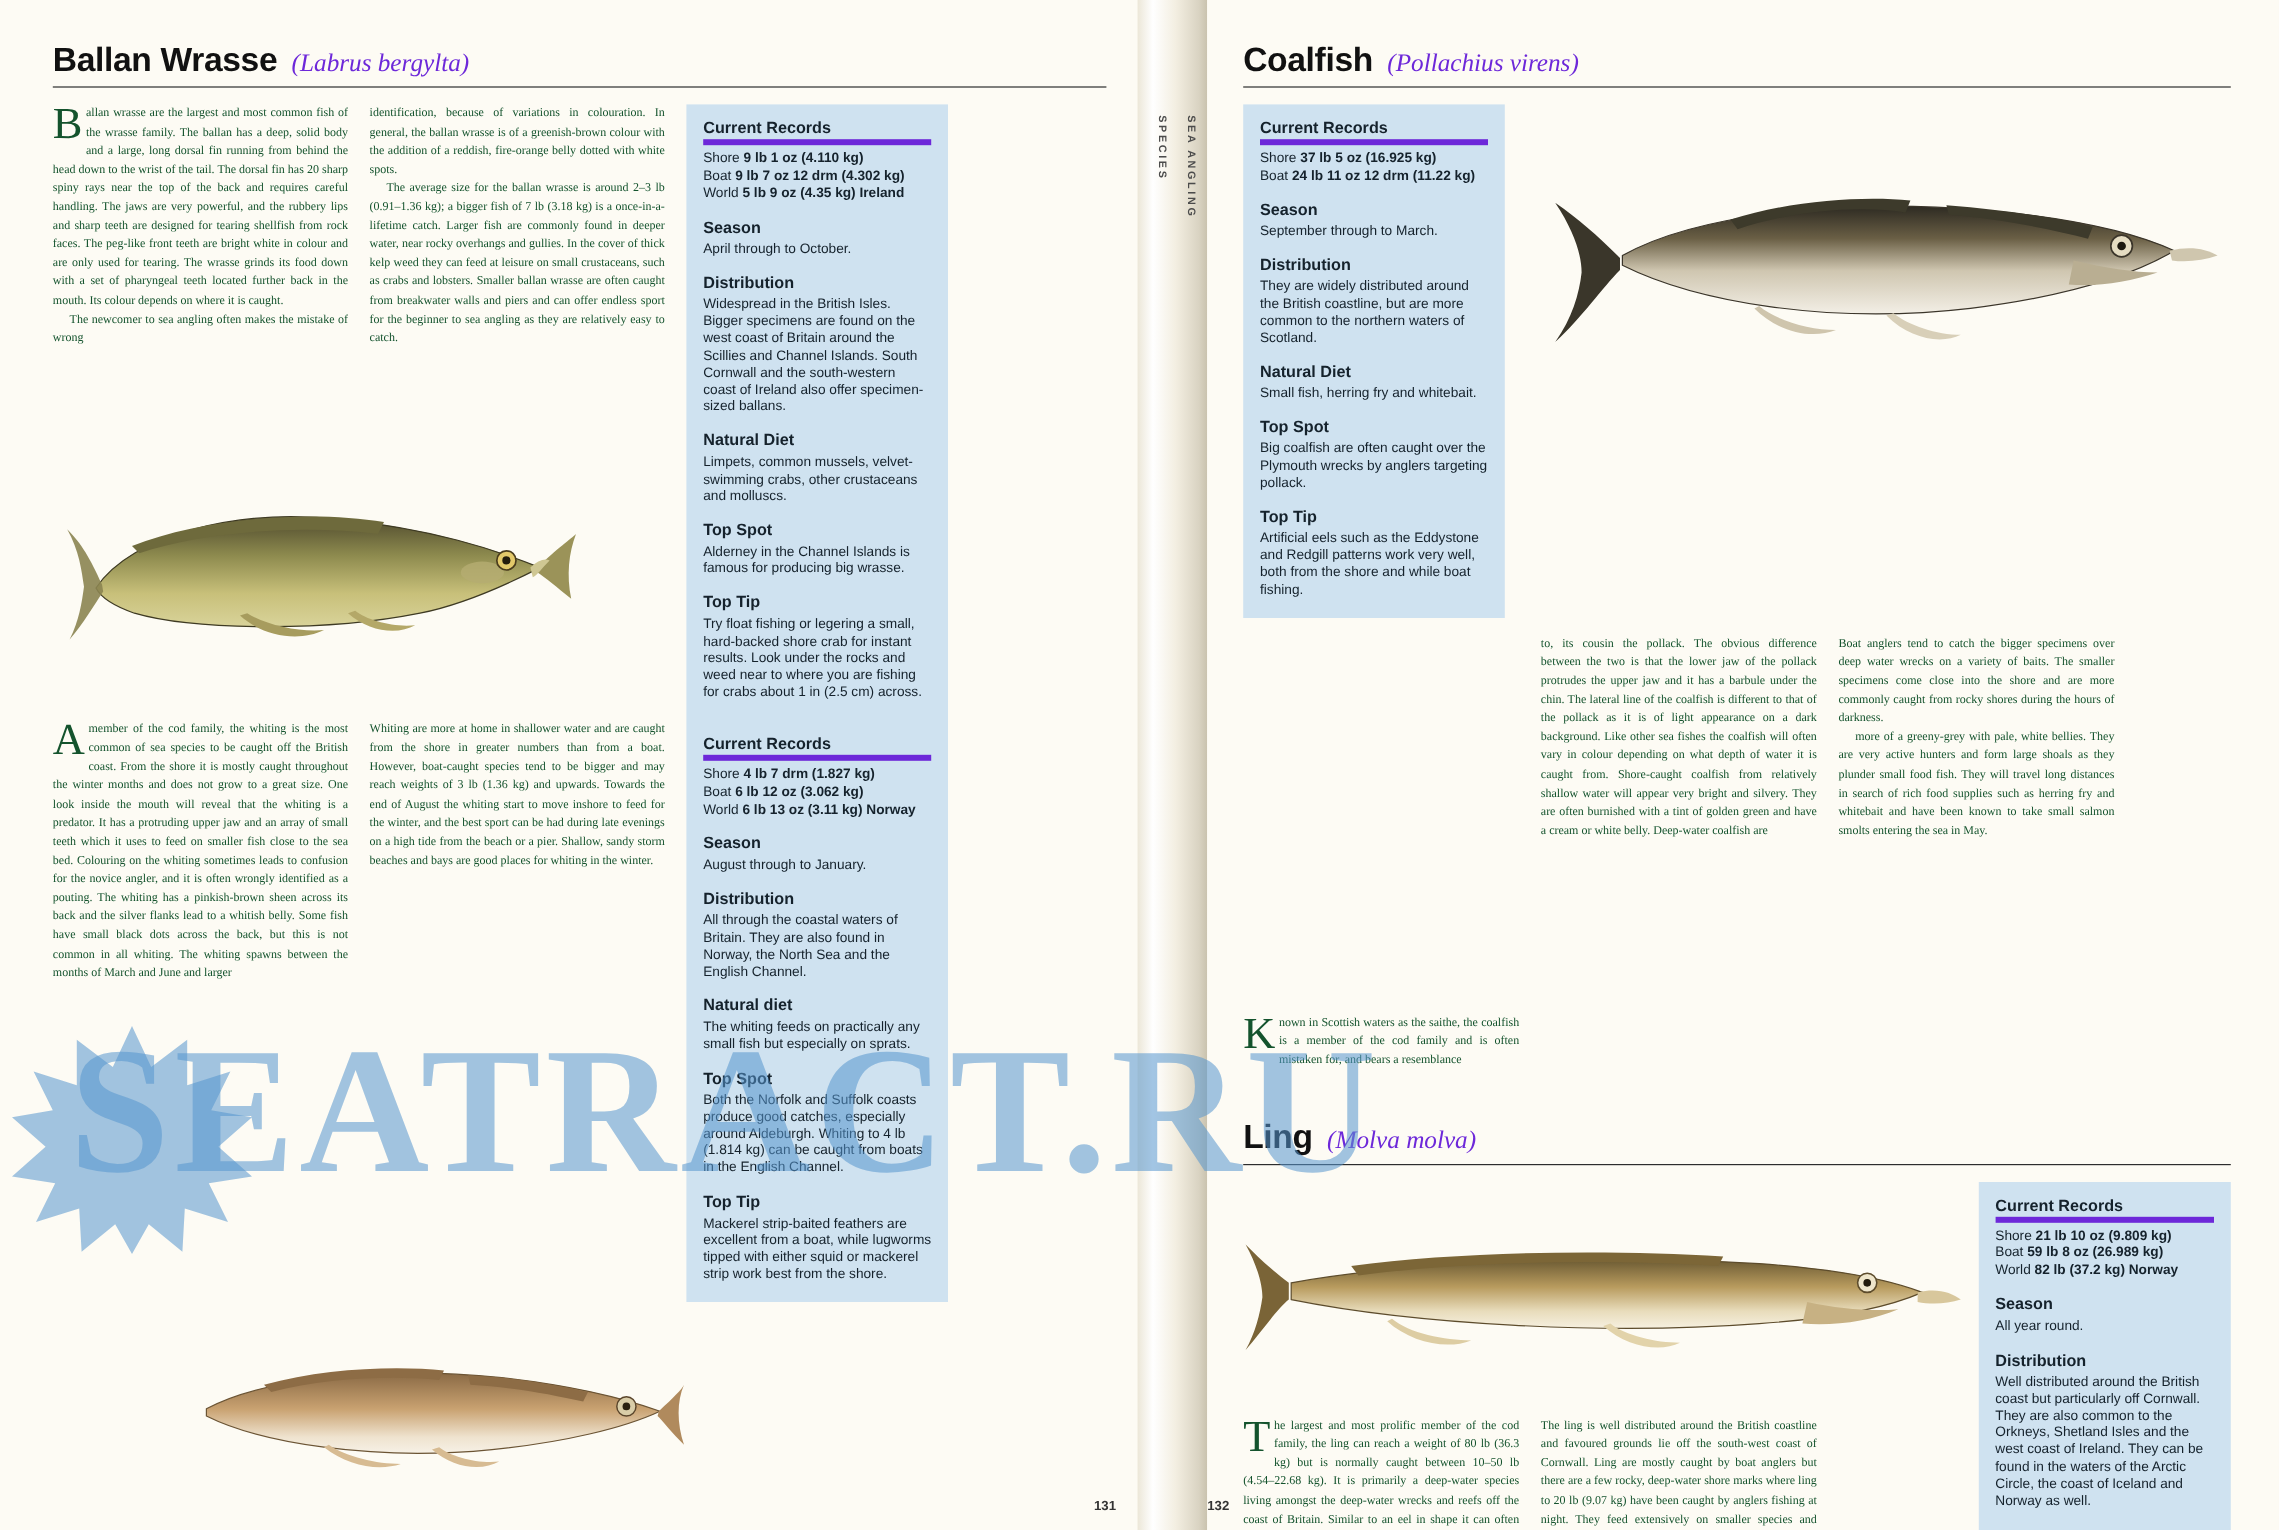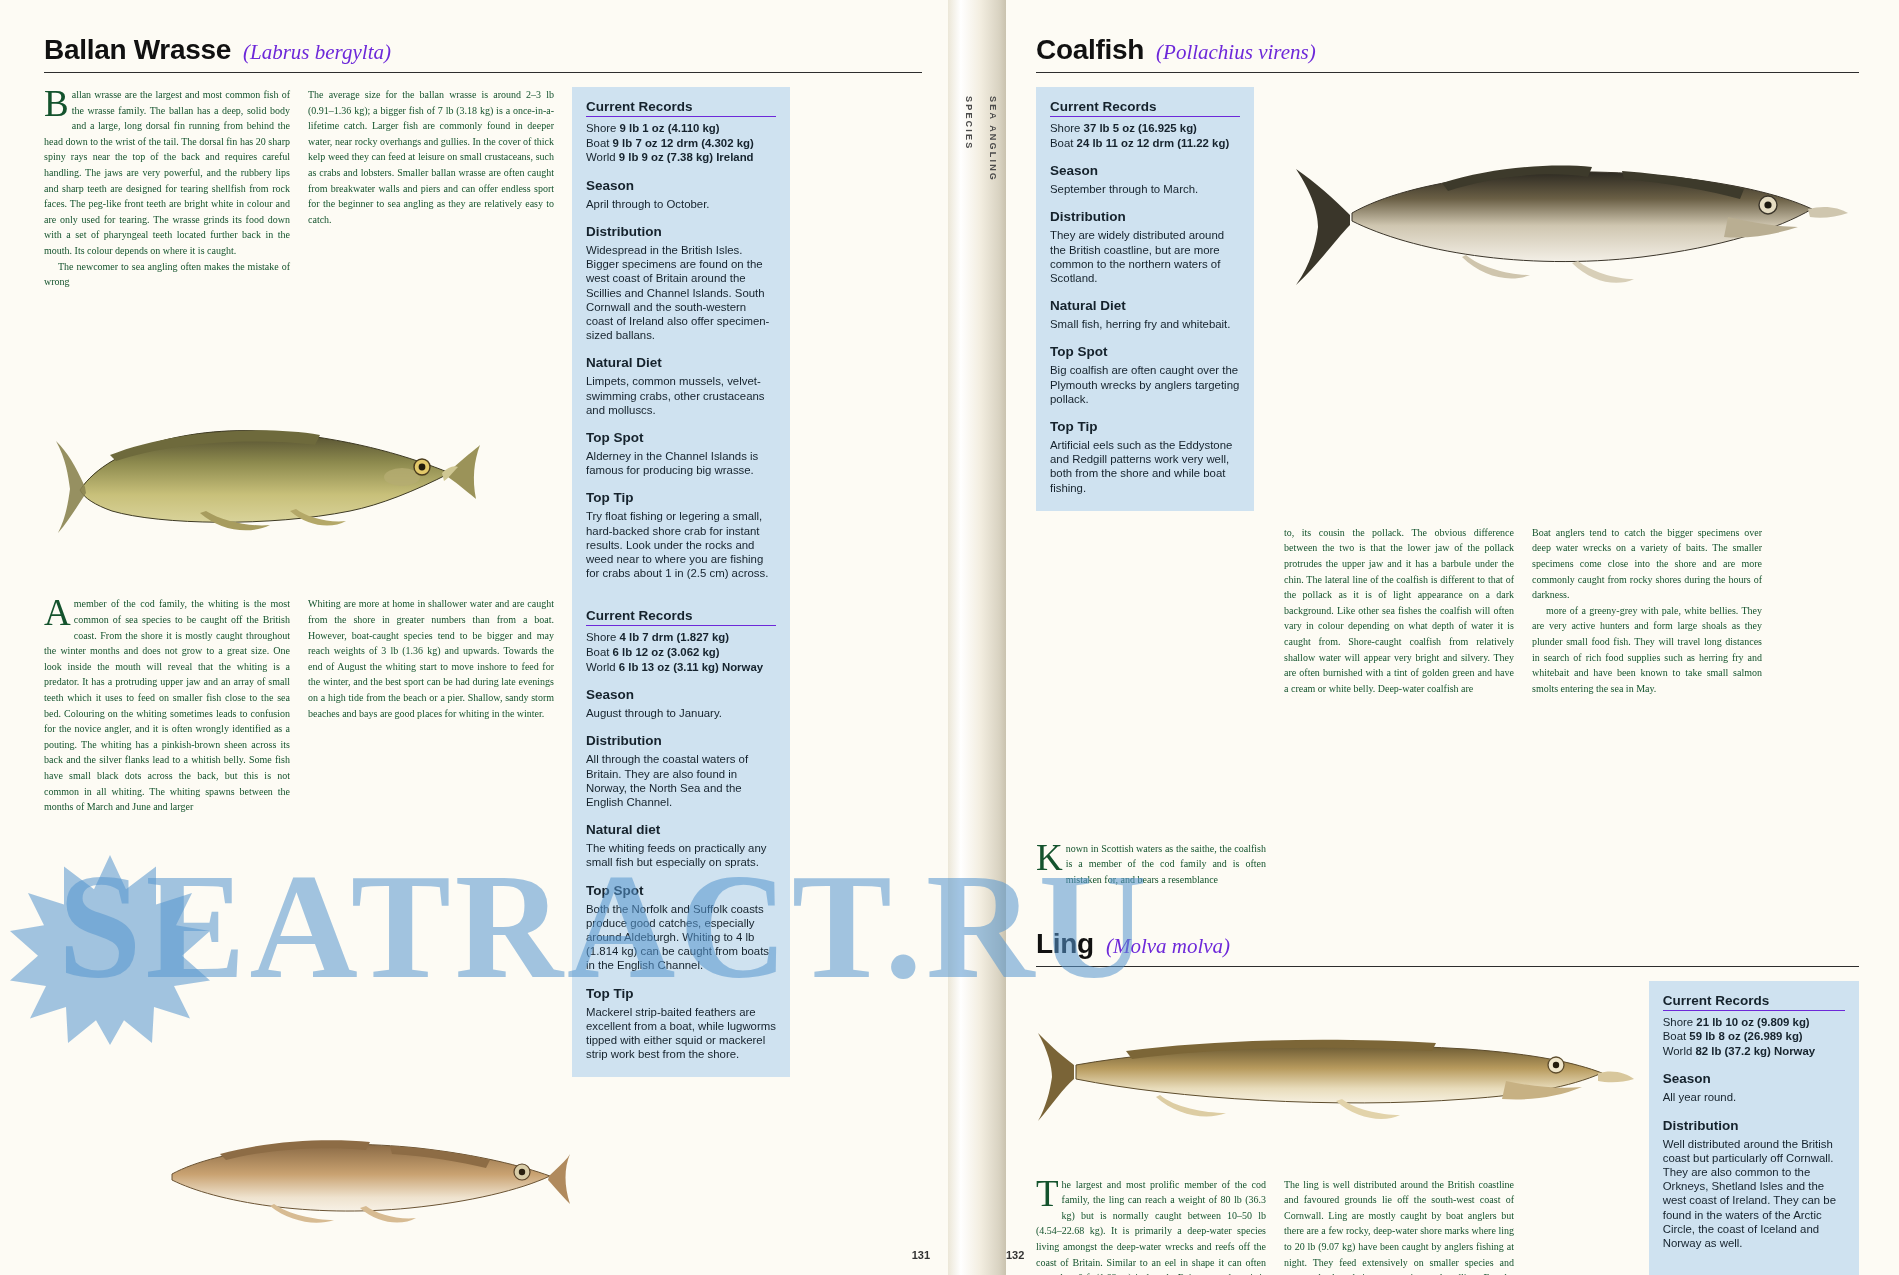--- a/index.html
+++ b/index.html
@@ -80,21 +80,21 @@
     width:218px;
     background:#cfe2f0;
     padding:12px 14px 16px 14px;
     box-sizing:border-box;
     font-family:"Liberation Sans", sans-serif;
     color:#15222c;
   }
   .fact-h{
     font-size:13.5px;
     font-weight:700;
-    border-bottom:1px solid #6d28d9;
+    border-bottom:5px solid #6d28d9;
     padding-bottom:2px;
     margin:0 0 4px 0;
   }
   .fact-h.sub{border-bottom:none;padding-bottom:0;margin-top:13px;}
   .fact-line{font-size:11.4px;line-height:14.6px;margin:0;}
   .fact-line b{font-weight:700;}
   .fact-p{font-size:11.4px;line-height:14.2px;margin:0;}
   .fish{position:absolute;}
   .pagenum{
     position:absolute;bottom:14px;
@@ -135,27 +135,28 @@
       <span class="species-name">Ballan Wrasse</span>
       <span class="species-latin">(Labrus bergylta)</span>
     </div>
 
     <div class="columns">
       <div class="col">
         <p class="dropcap">Ballan wrasse are the largest and most common fish of the wrasse family. The ballan has a deep, solid body and a large, long dorsal fin running from behind the head down to the wrist of the tail. The dorsal fin has 20 sharp spiny rays near the top of the back and requires careful handling. The jaws are very powerful, and the rubbery lips and sharp teeth are designed for tearing shellfish from rock faces. The peg-like front teeth are bright white in colour and are only used for tearing. The wrasse grinds its food down with a set of pharyngeal teeth located further back in the mouth. Its colour depends on where it is caught.</p>
         <p>The newcomer to sea angling often makes the mistake of wrong</p>
       </div>
       <div class="col">
+        <p>identification, because of variations in colouration. In general, the ballan wrasse is of a greenish-brown colour with the addition of a reddish, fire-orange belly dotted with white spots.</p>
         <p>The average size for the ballan wrasse is around 2–3 lb (0.91–1.36 kg); a bigger fish of 7 lb (3.18 kg) is a once-in-a-lifetime catch. Larger fish are commonly found in deeper water, near rocky overhangs and gullies. In the cover of thick kelp weed they can feed at leisure on small crustaceans, such as crabs and lobsters. Smaller ballan wrasse are often caught from breakwater walls and piers and can offer endless sport for the beginner to sea angling as they are relatively easy to catch.</p>
       </div>
       <div class="factbox">
         <p class="fact-h">Current Records</p>
         <p class="fact-line"><span>Shore</span> <b>9 lb 1 oz (4.110 kg)</b></p>
         <p class="fact-line"><span>Boat</span> <b>9 lb 7 oz 12 drm (4.302 kg)</b></p>
-        <p class="fact-line"><span>World</span> <b>9 lb 9 oz (7.38 kg) Ireland</b></p>
+        <p class="fact-line"><span>World</span> <b>5 lb 9 oz (4.35 kg) Ireland</b></p>
 
         <p class="fact-h sub">Season</p>
         <p class="fact-p">April through to October.</p>
         <p class="fact-h sub">Distribution</p>
         <p class="fact-p">Widespread in the British Isles. Bigger specimens are found on the west coast of Britain around the Scillies and Channel Islands. South Cornwall and the south-western coast of Ireland also offer specimen-sized ballans.</p>
         <p class="fact-h sub">Natural Diet</p>
         <p class="fact-p">Limpets, common mussels, velvet-swimming crabs, other crustaceans and molluscs.</p>
         <p class="fact-h sub">Top Spot</p>
         <p class="fact-p">Alderney in the Channel Islands is famous for producing big wrasse.</p>
         <p class="fact-h sub">Top Tip</p>

